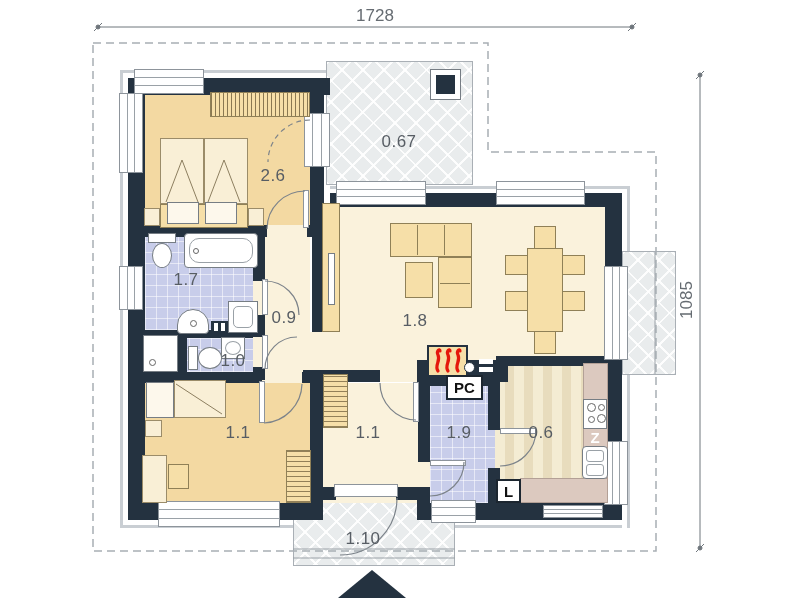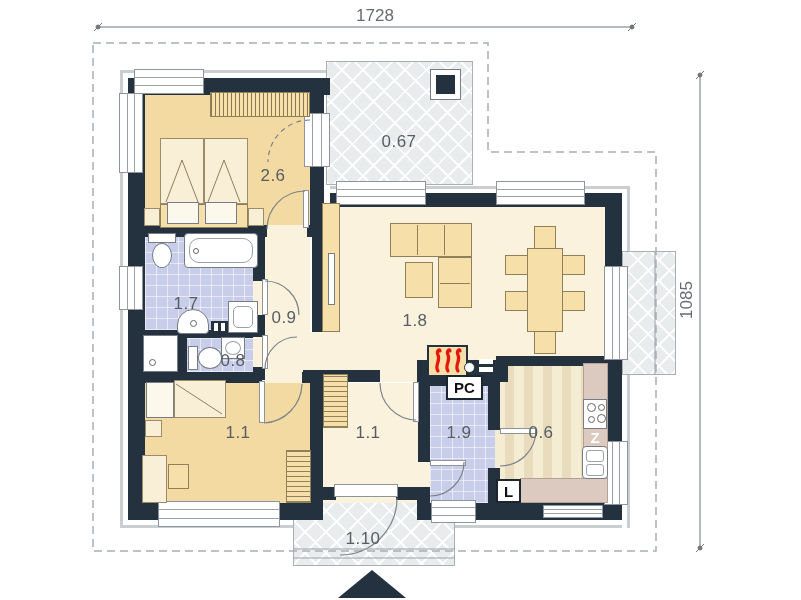--- a/index.html
+++ b/index.html
@@ -252,22 +252,22 @@
       <path d="M458,371 C454,365 461,361 458,355 C456,351 460,348 460,351"></path>
     </g>
     <polygon points="372,570 406,598 338,598" fill="#243240"></polygon>
   </svg>
 
   <div class="rlabel" style="left:368px;top:433px">1.1</div>
   <div class="rlabel" style="left:415px;top:321px">1.8</div>
   <div class="rlabel" style="left:541px;top:433px">0.6</div>
   <div class="rlabel" style="left:284px;top:318px">0.9</div>
   <div class="rlabel" style="left:238px;top:433px">1.1</div>
-  <div class="rlabel" style="left:233px;top:361px">0.8</div>
-  <div class="rlabel" style="left:186px;top:304px">1.7</div>
+  <div class="rlabel" style="left:233px;top:361px">1.0</div>
+  <div class="rlabel" style="left:186px;top:280px">1.7</div>
   <div class="rlabel" style="left:273px;top:176px">2.6</div>
   <div class="rlabel" style="left:459px;top:433px">1.9</div>
   <div class="rlabel" style="left:363px;top:539px">1.10</div>
   <div class="rlabel" style="left:399px;top:142px">0.67</div>
 
   <div class="dimlabel" style="left:375px;top:16px">1728</div>
   <div class="dimlabel vert" style="left:687px;top:300px">1085</div>
 
 </div>
 

